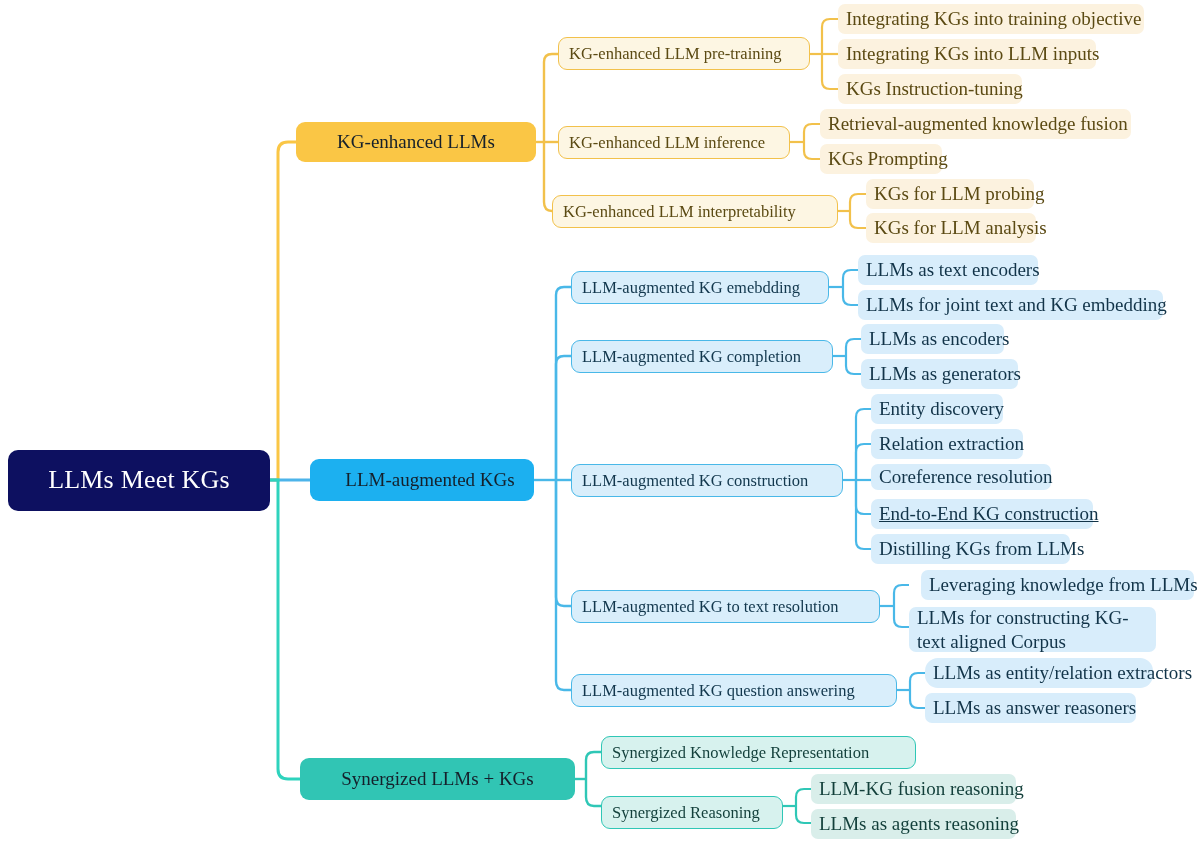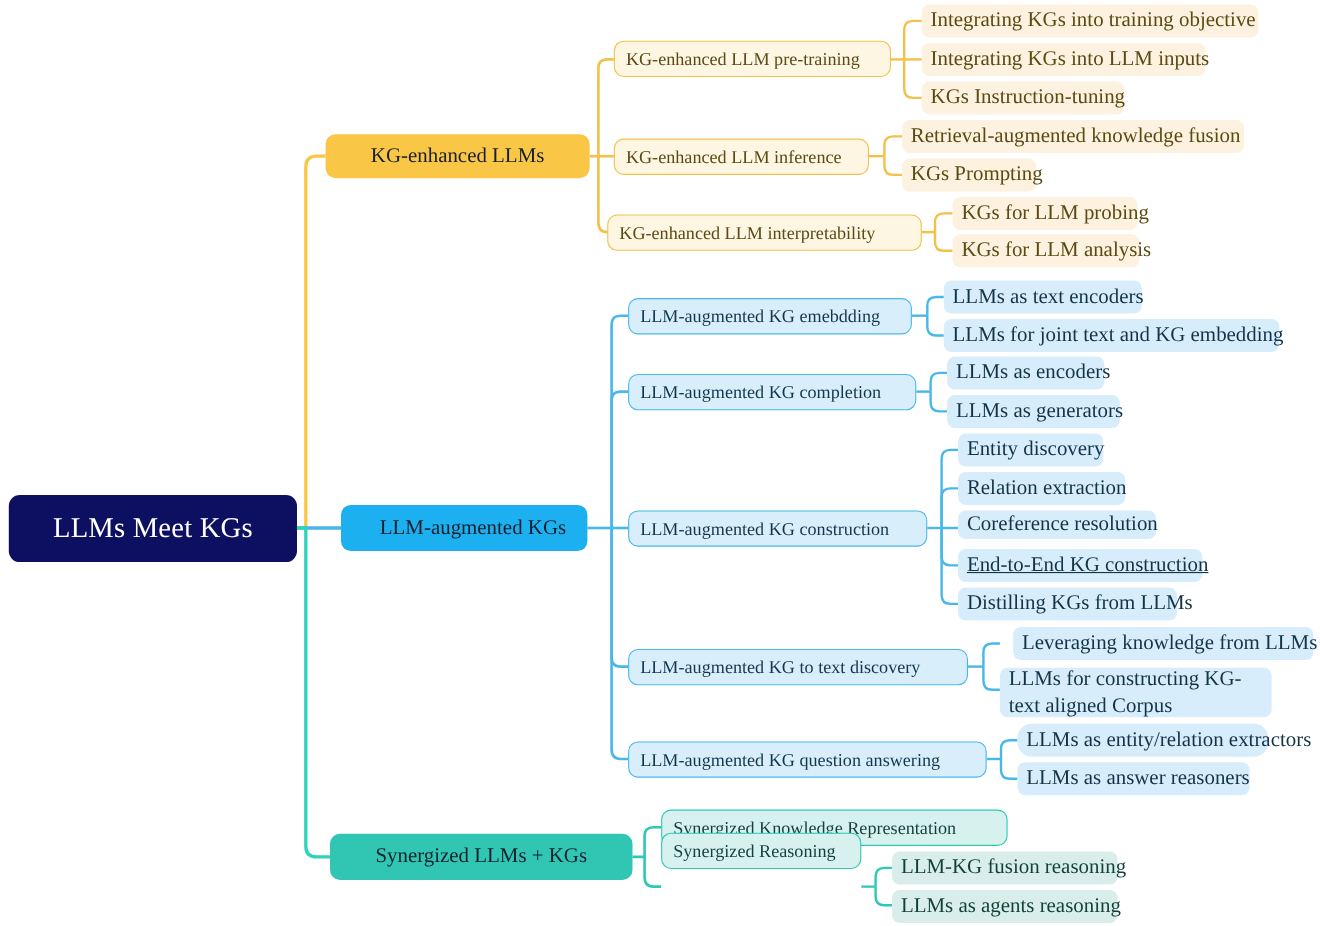--- a/index.html
+++ b/index.html
@@ -162,29 +162,29 @@
   <div class="node leaf blue" style="left:861px;top:324px;width:143px;height:30px;">LLMs as encoders</div>
   <div class="node leaf blue" style="left:861px;top:359px;width:157px;height:30px;">LLMs as generators</div>
 
   <div class="node sub blue" style="left:571px;top:464px;width:272px;height:33px;">LLM-augmented KG construction</div>
   <div class="node leaf blue" style="left:871px;top:394px;width:132px;height:30px;">Entity discovery</div>
   <div class="node leaf blue" style="left:871px;top:429px;width:152px;height:30px;">Relation extraction</div>
   <div class="node leaf blue" style="left:871px;top:464px;width:180px;height:26px;">Coreference resolution</div>
   <div class="node leaf blue" style="left:871px;top:499px;width:222px;height:30px;text-decoration:underline;">End-to-End KG construction</div>
   <div class="node leaf blue" style="left:871px;top:534px;width:199px;height:30px;">Distilling KGs from LLMs</div>
 
-  <div class="node sub blue" style="left:571px;top:590px;width:309px;height:33px;">LLM-augmented KG to text discovery</div>
+  <div class="node sub blue" style="left:571px;top:590px;width:309px;height:33px;">LLM-augmented KG to text resolution</div>
   <div class="node leaf blue" style="left:909px;top:570px;width:273px;height:30px;margin-left:12px;">Leveraging knowledge from LLMs</div>
   <div class="node leaf blue wrap" style="left:909px;top:607px;width:247px;height:45px;">LLMs for constructing KG-text aligned Corpus</div>
 
   <div class="node sub blue" style="left:571px;top:674px;width:326px;height:33px;">LLM-augmented KG question answering</div>
   <div class="node leaf blue" style="left:925px;top:658px;width:228px;height:30px;border-radius:13px;">LLMs as entity/relation extractors</div>
   <div class="node leaf blue" style="left:925px;top:693px;width:211px;height:30px;">LLMs as answer reasoners</div>
 
   <div class="node branch teal" style="left:300px;top:758px;width:275px;height:42px;justify-content:center;">Synergized LLMs + KGs</div>
 
   <div class="node sub teal" style="left:601px;top:736px;width:315px;height:33px;">Synergized Knowledge Representation</div>
 
-  <div class="node sub teal" style="left:601px;top:757px;width:182px;height:33px;">Synergized Reasoning</div>
+  <div class="node sub teal" style="left:601px;top:796px;width:182px;height:33px;">Synergized Reasoning</div>
   <div class="node leaf teal" style="left:811px;top:774px;width:205px;height:30px;">LLM-KG fusion reasoning</div>
   <div class="node leaf teal" style="left:811px;top:809px;width:205px;height:30px;">LLMs as agents reasoning</div>
 
 </div>
 
 </body></html>

